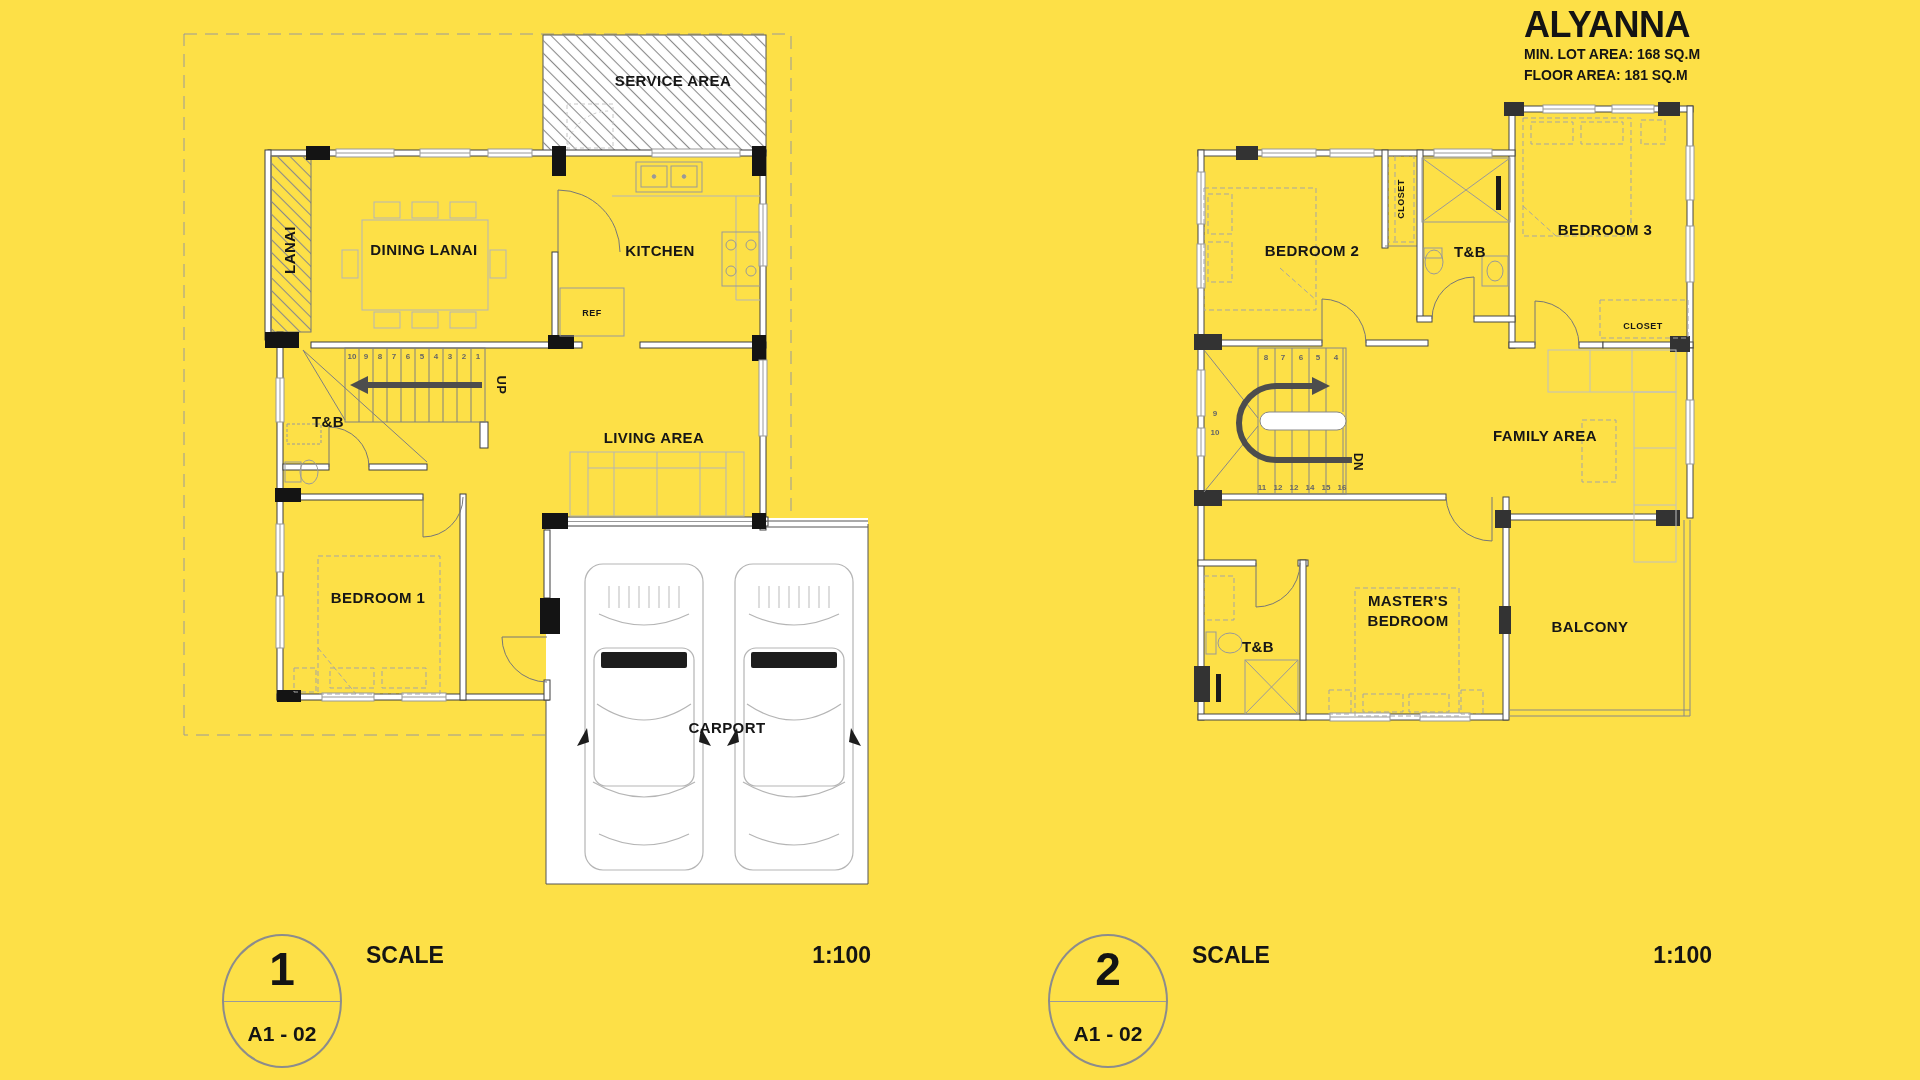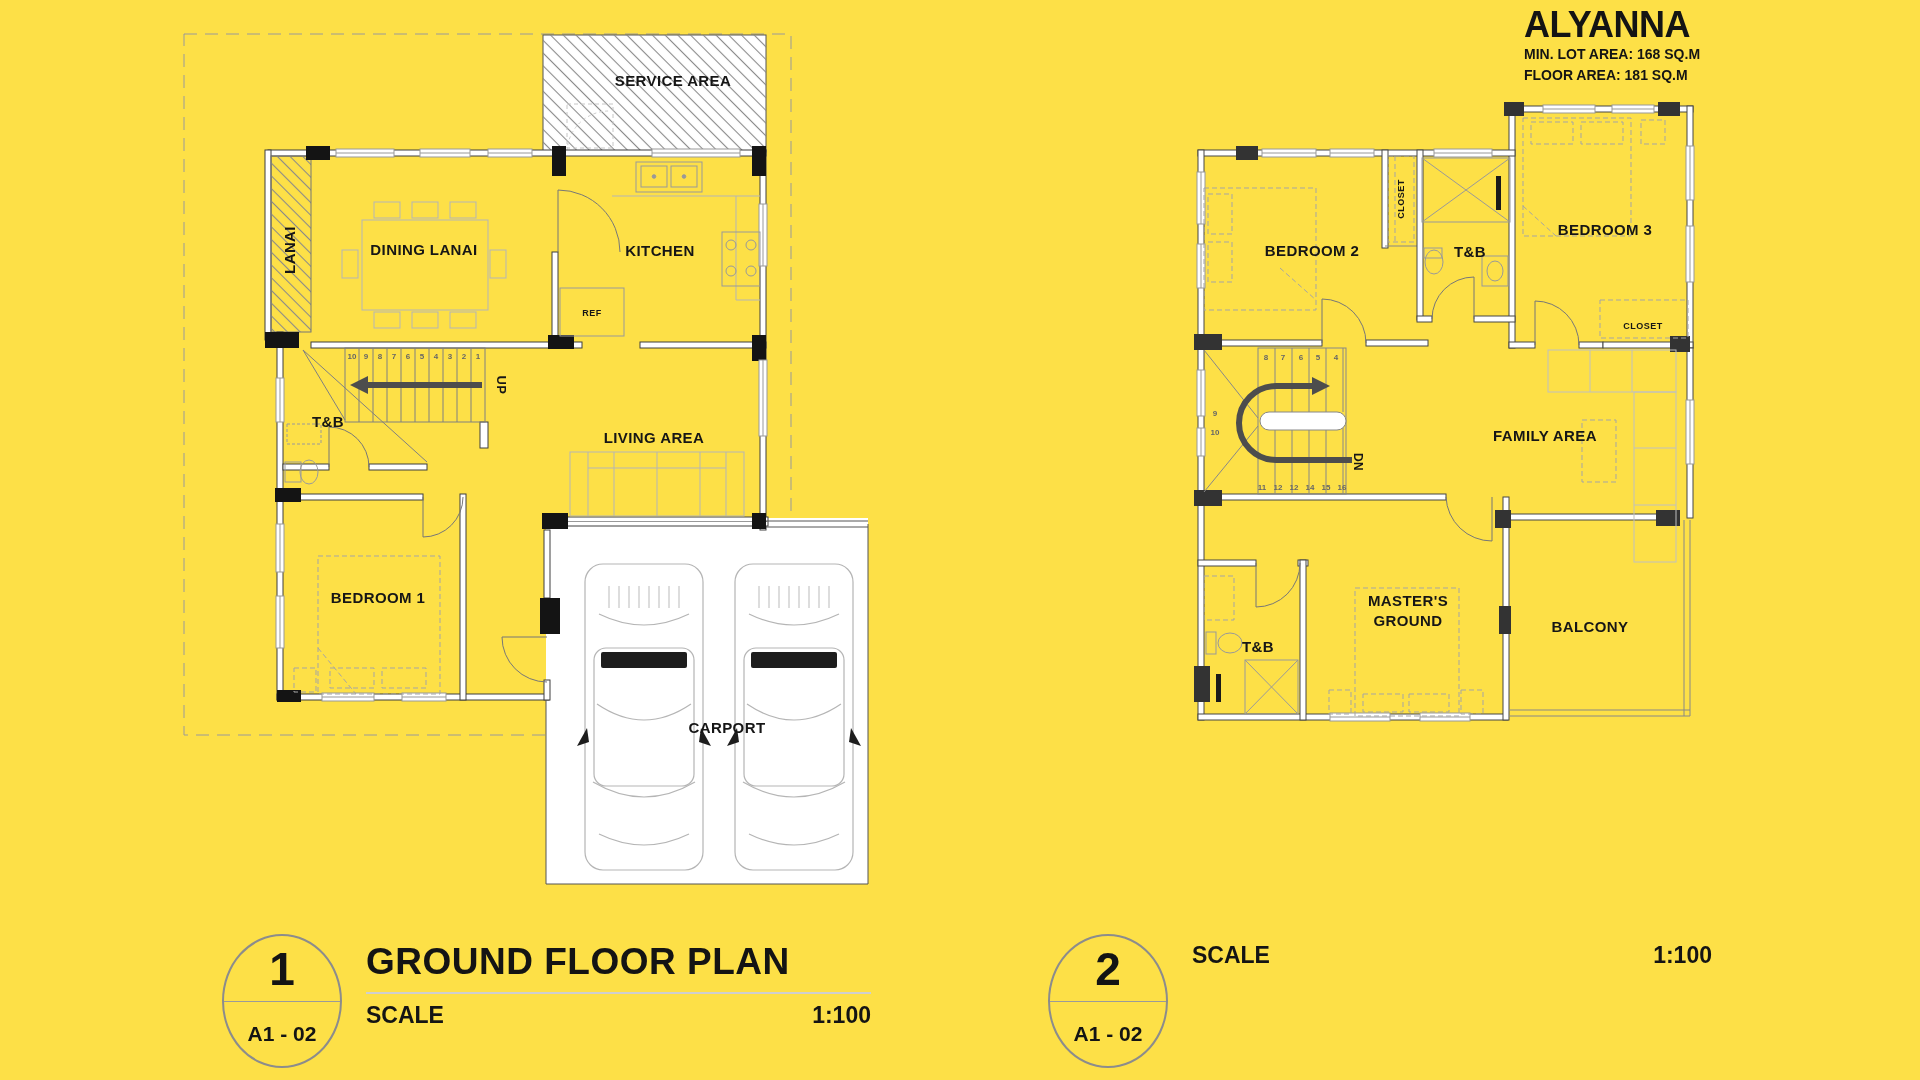--- a/index.html
+++ b/index.html
@@ -391,21 +391,21 @@
   <div class="lbl" style="left:654px;top:437px">LIVING AREA</div>
   <div class="lbl" style="left:378px;top:597px">BEDROOM 1</div>
   <div class="lbl" style="left:727px;top:727px">CARPORT</div>
 
   <div class="lbl" style="left:1312px;top:250px">BEDROOM 2</div>
   <div class="lbl lbl-sm vert" style="left:1401px;top:199px">CLOSET</div>
   <div class="lbl" style="left:1470px;top:251px">T&amp;B</div>
   <div class="lbl" style="left:1605px;top:229px">BEDROOM 3</div>
   <div class="lbl lbl-sm" style="left:1643px;top:326px">CLOSET</div>
   <div class="lbl" style="left:1545px;top:435px">FAMILY AREA</div>
-  <div class="lbl wrap2" style="left:1408px;top:610px">MASTER'S GROUND</div>
+  <div class="lbl wrap2" style="left:1408px;top:610px">MASTER'S BEDROOM</div>
   <div class="lbl" style="left:1258px;top:646px">T&amp;B</div>
   <div class="lbl" style="left:1590px;top:626px">BALCONY</div>
   <div class="lbl vert-cw" style="left:1358px;top:462px;font-size:12px">DN</div>
 
   <div id="stair-numbers" class="overlay">
         <span class="tread-num" style="left: 478px; top: 356px;">1</span>
         <span class="tread-num" style="left: 464px; top: 356px;">2</span>
         <span class="tread-num" style="left: 450px; top: 356px;">3</span>
         <span class="tread-num" style="left: 436px; top: 356px;">4</span>
         <span class="tread-num" style="left: 422px; top: 356px;">5</span>
@@ -429,21 +429,20 @@
         <span class="tread-num" style="left: 1342px; top: 487px;">16</span>
       </div>
 
   <div class="tblock" style="left:222px;top:934px">
     <div class="tb-circle">
       <div class="half tb-num">1</div>
       <div class="tb-line"></div>
       <div class="half tb-sheet">A1 - 02</div>
     </div>
     <div class="tb-right" style="width:505px">
-      <div class="tb-title" style="font-size:37px">GROUND FLOOR PLAN</div>
       <div class="tb-scale-row">
         <span>SCALE</span>
         <span>1:100</span>
       </div>
     </div>
   </div>
 
   <div class="tblock" style="left:1048px;top:934px">
     <div class="tb-circle">
       <div class="half tb-num">2</div>

